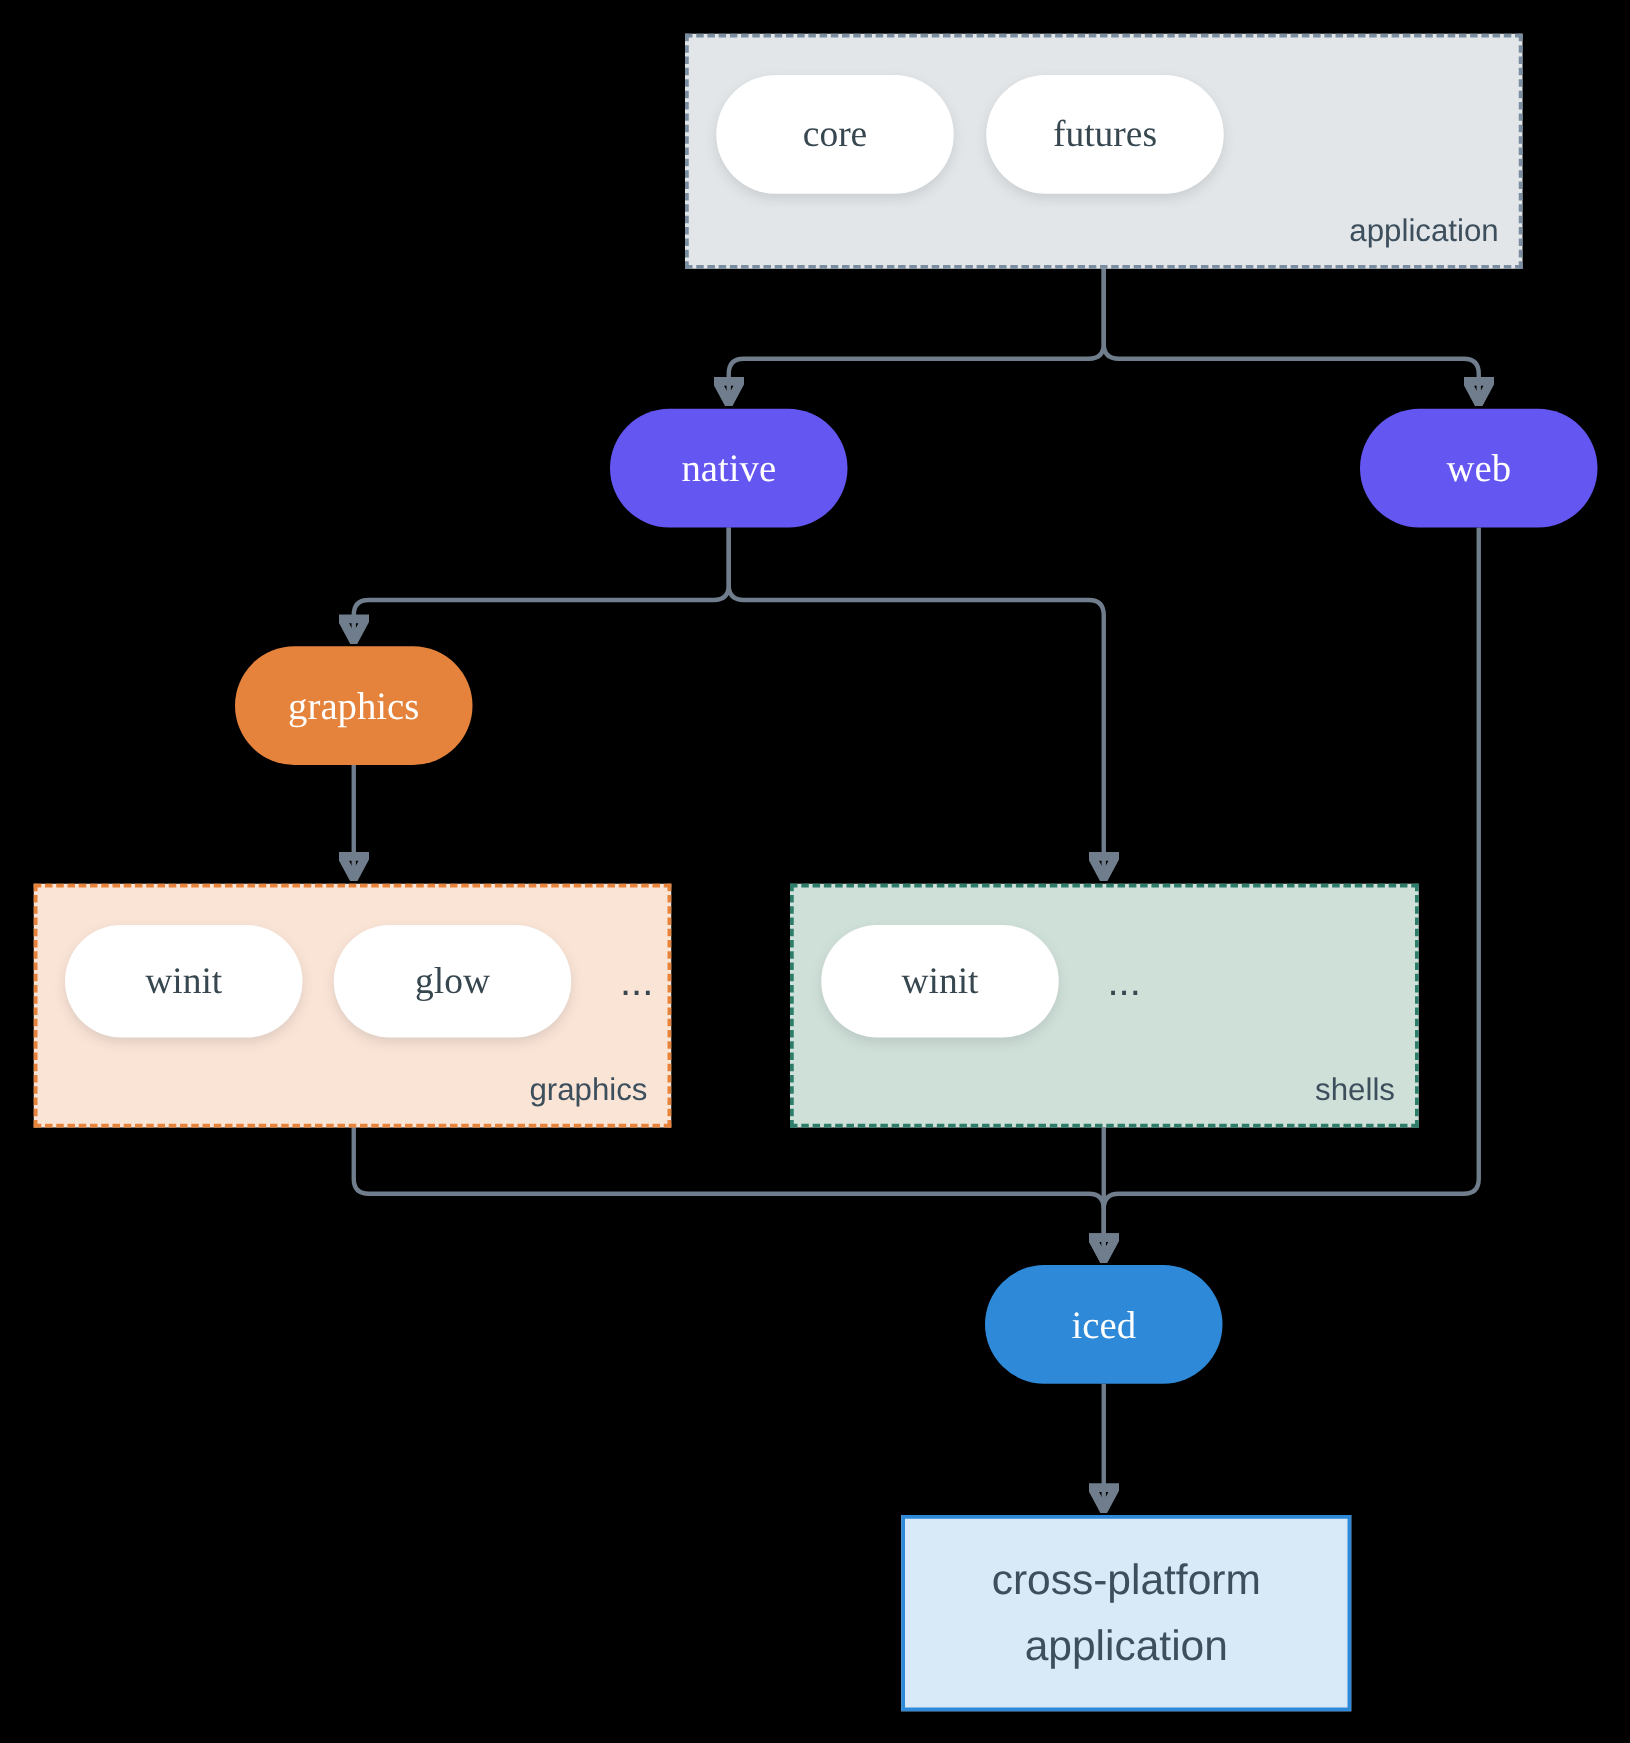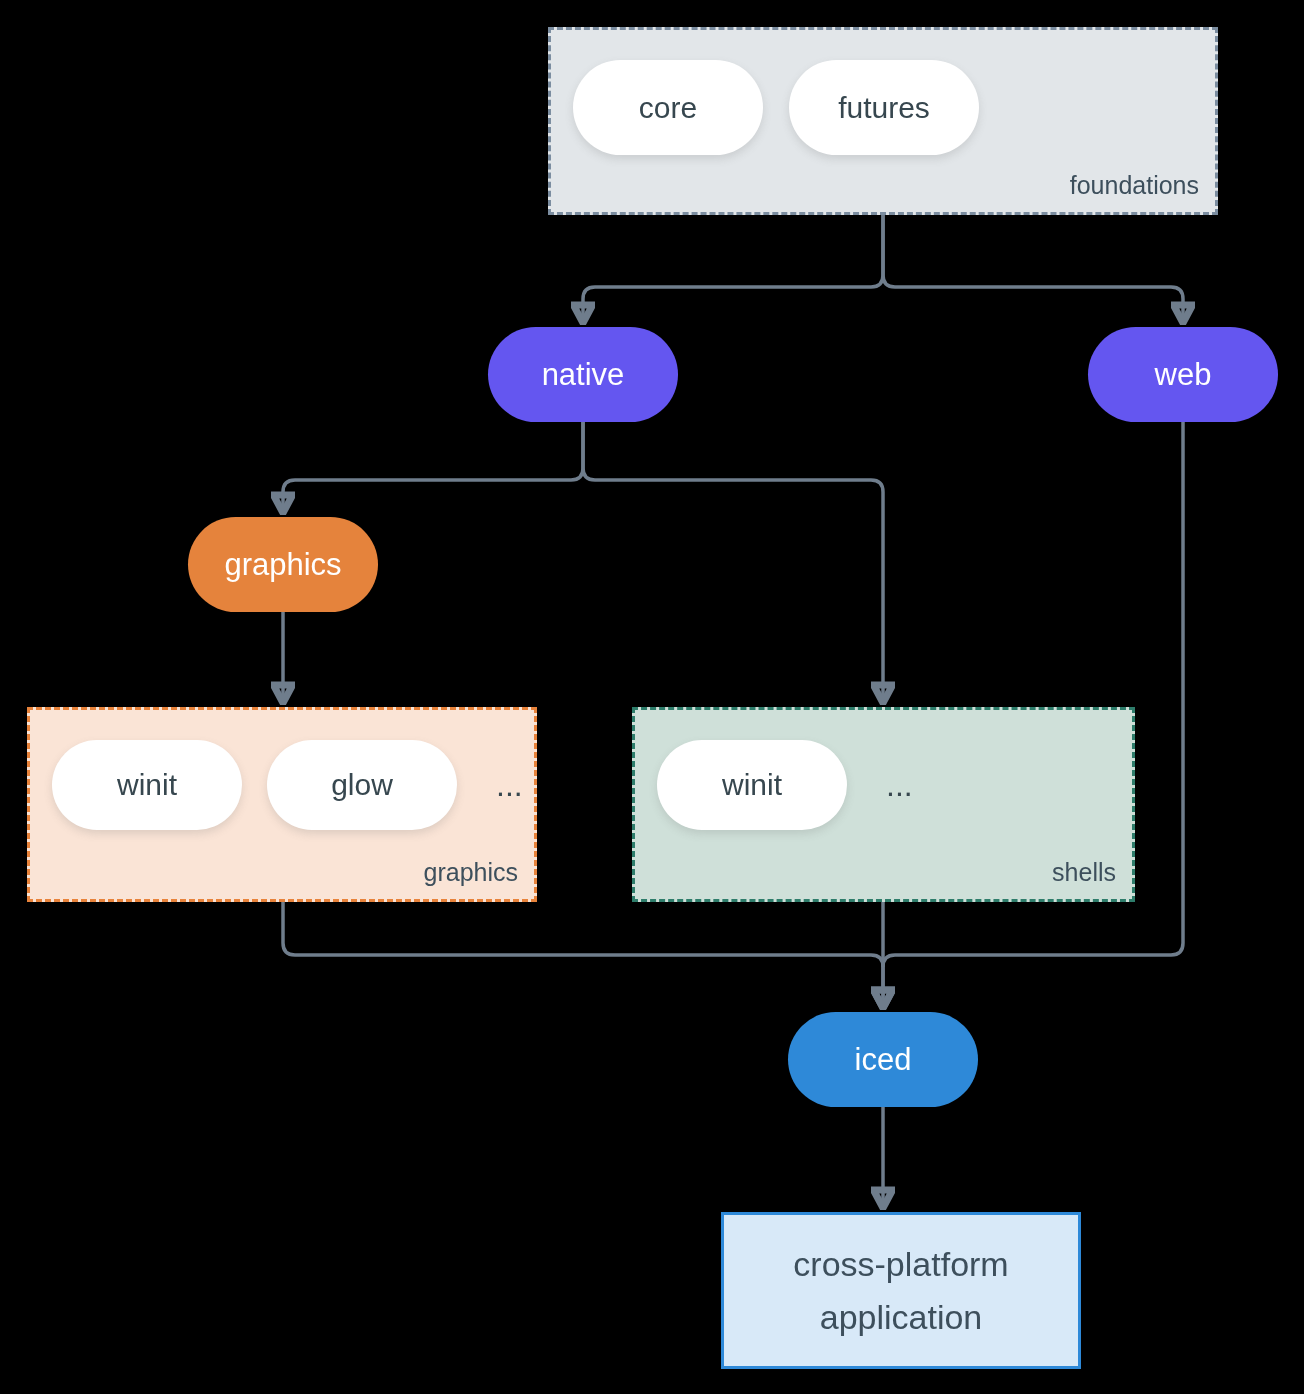--- a/index.html
+++ b/index.html
@@ -30,21 +30,21 @@
   .group-label{
     position:absolute;right:16px;bottom:12px;
     font-size:25px;color:#3d4f5c;
   }
 
   
   .pill{
     box-sizing:border-box;
     display:flex;align-items:center;justify-content:center;
     border-radius:48px;
-    font-size:30px;font-weight:500;
+    font-size:30px;font-weight:500;font-family:Liberation Serif, serif;
   }
   .pill-white{
     background:#ffffff;color:#37474f;
     width:190px;height:90px;
     box-shadow:0 4px 9px rgba(100,100,100,0.18);
   }
   .pill-row{
     position:absolute;left:22px;top:30px;
     display:flex;gap:25px;align-items:center;
   }
@@ -94,21 +94,21 @@
     <path d="M883,902 L883,1005" marker-end="url(#arr)"></path>
     <path d="M1183,422 L1183,943 Q1183,955 1171,955 L895,955 Q883,955 883,967"></path>
     <path d="M883,1107 L883,1205" marker-end="url(#arr)"></path>
   </svg>
 
   <div class="group group-foundations">
     <div class="pill-row">
       <div class="pill pill-white">core</div>
       <div class="pill pill-white">futures</div>
     </div>
-    <div class="group-label">foundations</div>
+    <div class="group-label">application</div>
   </div>
 
   <div class="pill node node-native">native</div>
   <div class="pill node node-web">web</div>
 
   <div class="pill node node-graphics">graphics</div>
 
   <div class="group group-renderers">
     <div class="pill-row">
       <div class="pill pill-white">winit</div>

